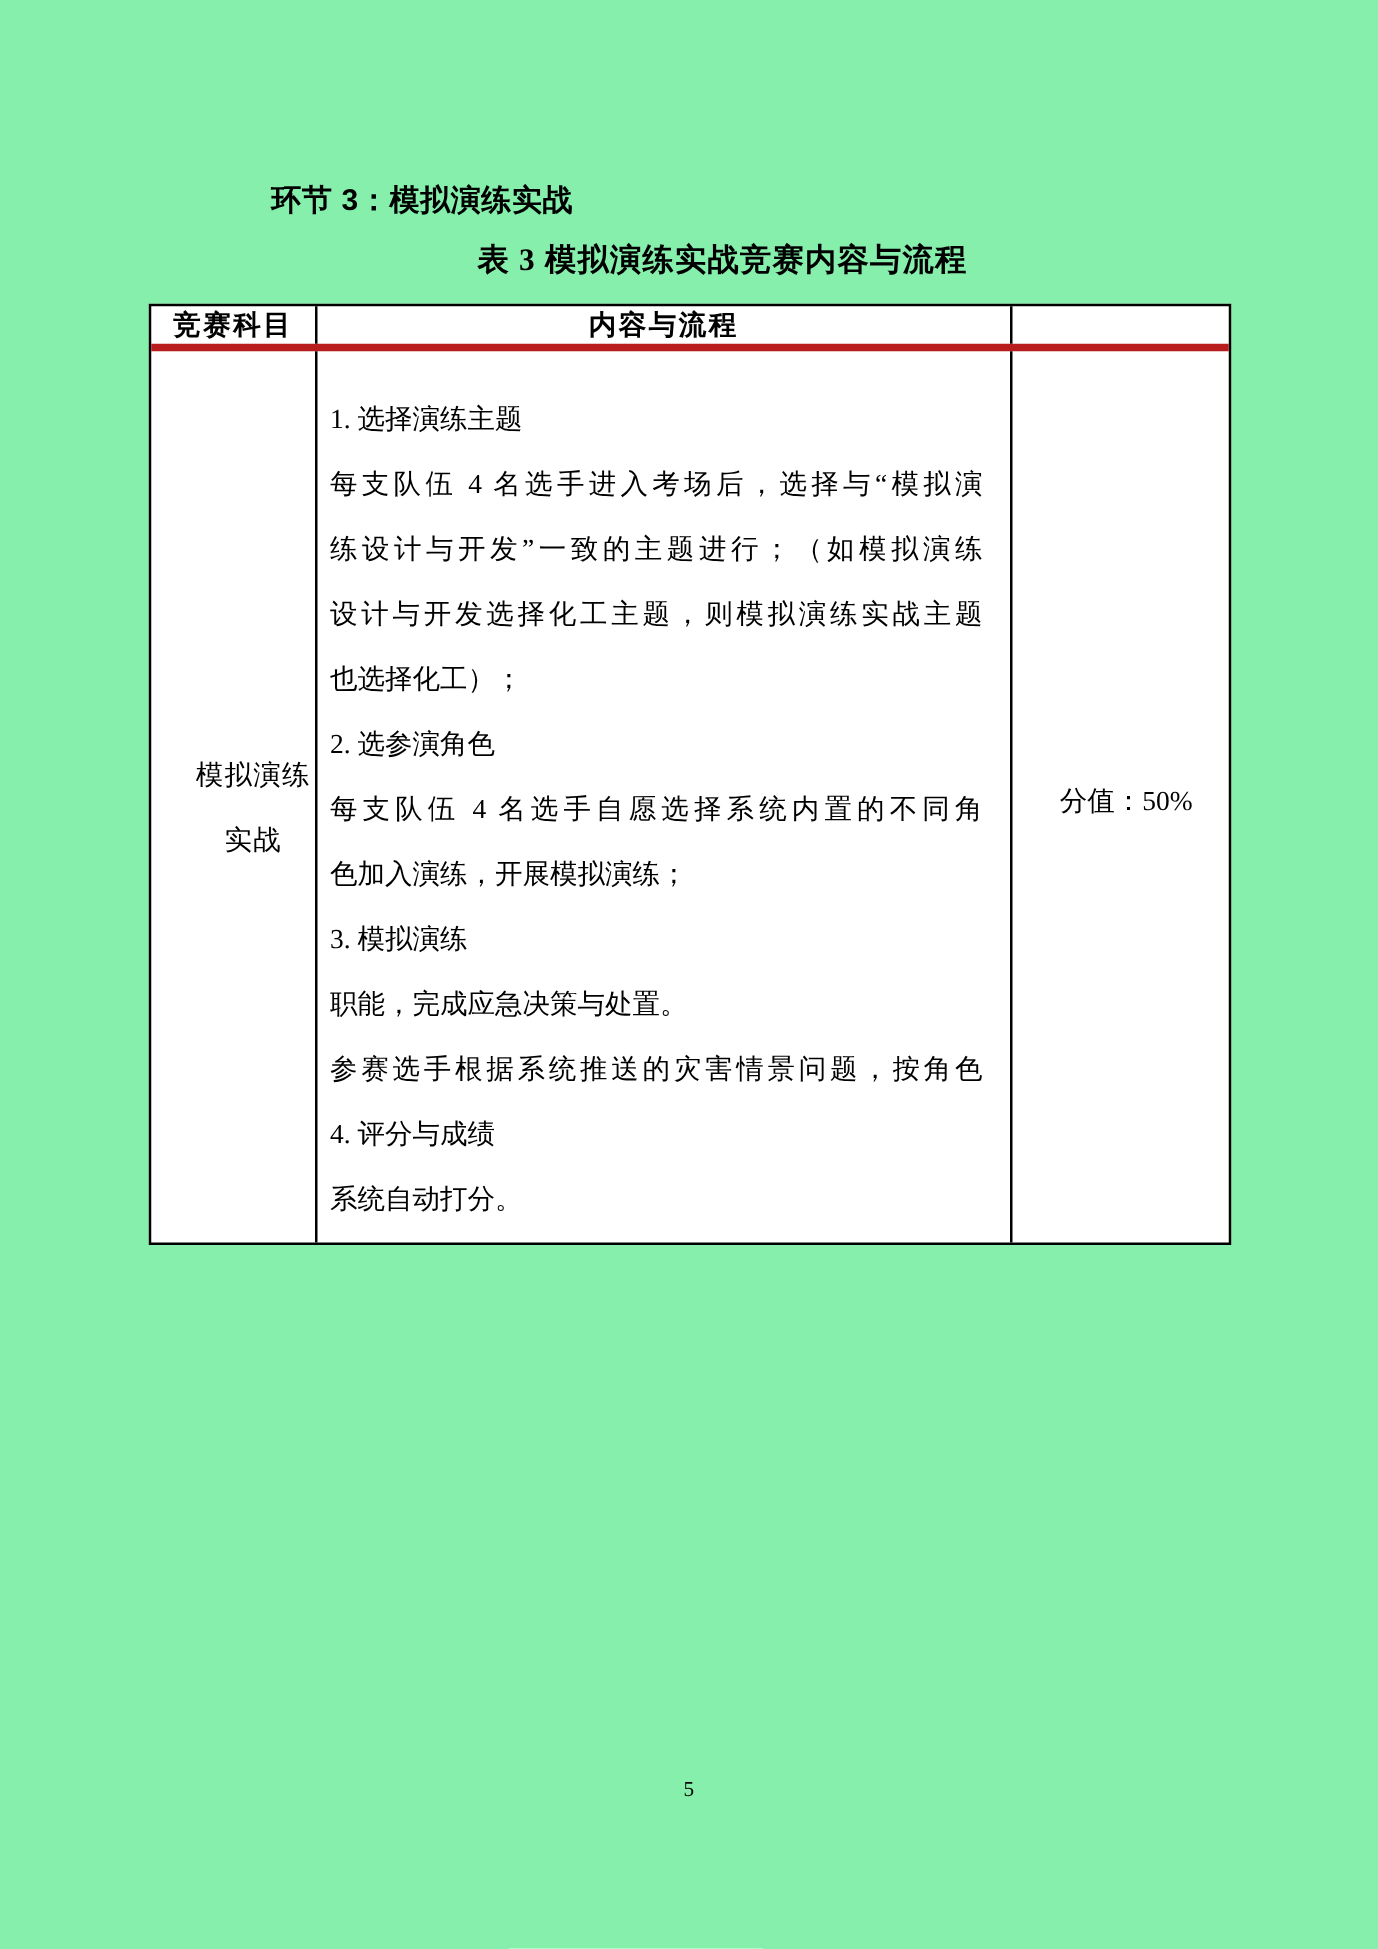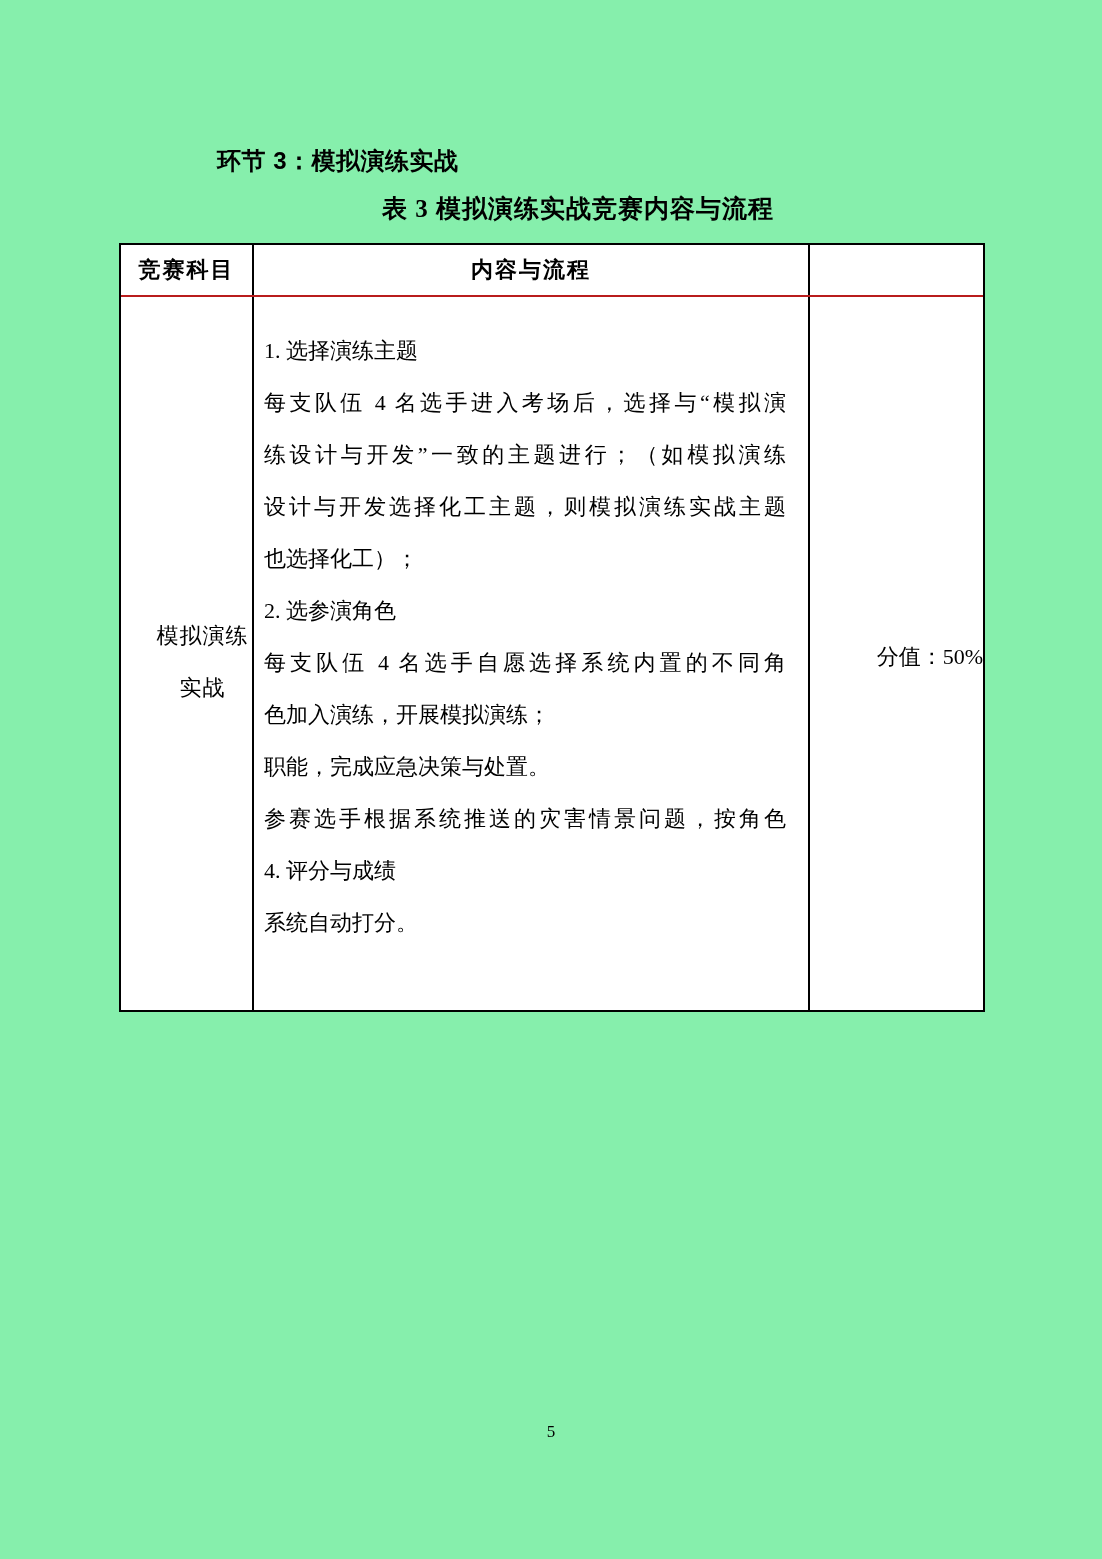--- a/index.html
+++ b/index.html
@@ -43,21 +43,21 @@
   .doc-table {
     position: absolute;
     left: 119px;
     top: 243px;
     width: 866px;
     border: 2px solid #000;
     background: #fff;
   }
 
   .trow { display: flex; width: 100%; }
-  .thead-row { border-bottom: 2px solid #b91c1c; height: 52px; }
+  .thead-row { border-bottom: 6px solid #b91c1c; height: 36px; }
   .tbody-row { height: 713px; }
 
   .c1 { width: 133px; border-right: 2px solid #000; flex: none; }
   .c2 { width: 556px; border-right: 2px solid #000; flex: none; }
   .c3 { flex: 1; }
 
   .th {
     display: flex;
     align-items: center;
     justify-content: center;
@@ -92,21 +92,21 @@
   }
   .cl.just {
     white-space: normal;
     text-align: justify;
     text-align-last: justify;
   }
 
   .remark-cell {
     display: flex;
     align-items: center;
-    justify-content: flex-end;
+    justify-content: center;
     padding-left: 9px;
     padding-top: 6px;
     font-size: 22px;
     white-space: nowrap;
   }
 
   .pagenum {
     position: absolute;
     left: 0;
     top: 1421px;
@@ -141,20 +141,21 @@
 
       <div class="c2 content-cell">
         <div class="cl">1. 选择演练主题</div>
         <div class="cl just">每支队伍 4 名选手进入考场后，选择与“模拟演</div>
         <div class="cl just">练设计与开发”一致的主题进行；（如模拟演练</div>
         <div class="cl just">设计与开发选择化工主题，则模拟演练实战主题</div>
         <div class="cl">也选择化工）；</div>
         <div class="cl">2. 选参演角色</div>
         <div class="cl just">每支队伍 4 名选手自愿选择系统内置的不同角</div>
         <div class="cl">色加入演练，开展模拟演练；</div>
+        <div class="cl">3. 模拟演练</div>
         <div class="cl">职能，完成应急决策与处置。</div>
         <div class="cl just">参赛选手根据系统推送的灾害情景问题，按角色</div>
         <div class="cl">4. 评分与成绩</div>
         <div class="cl">系统自动打分。</div>
       </div>
 
       <div class="c3 remark-cell">
         <span>分值：50%</span>
       </div>
 

